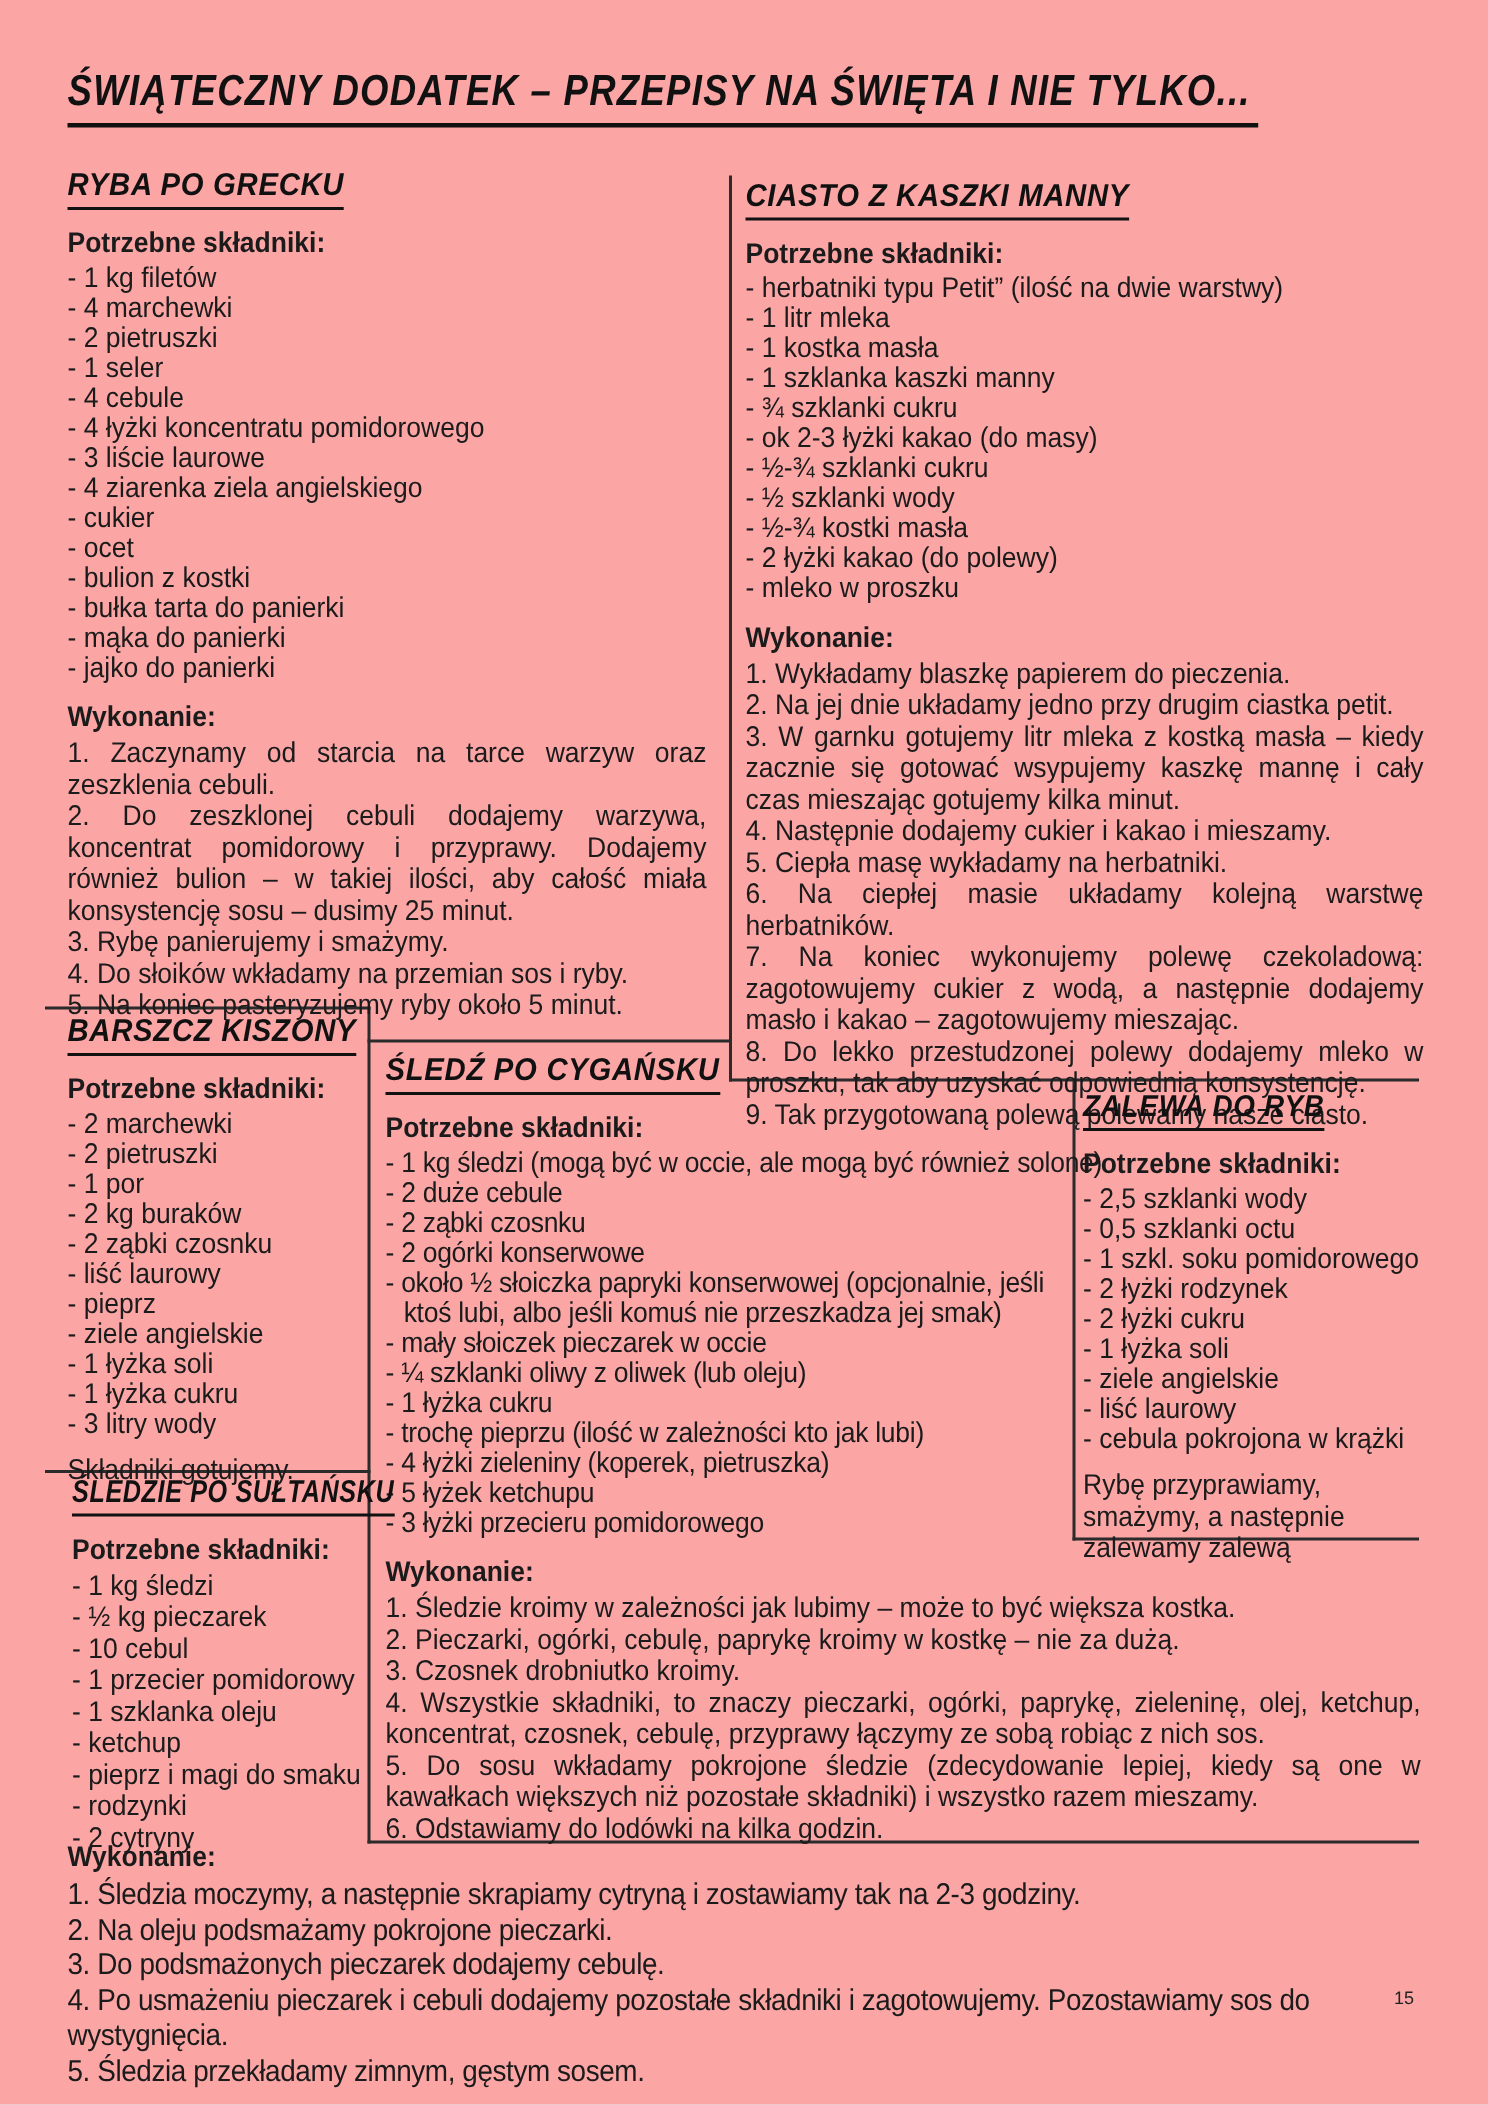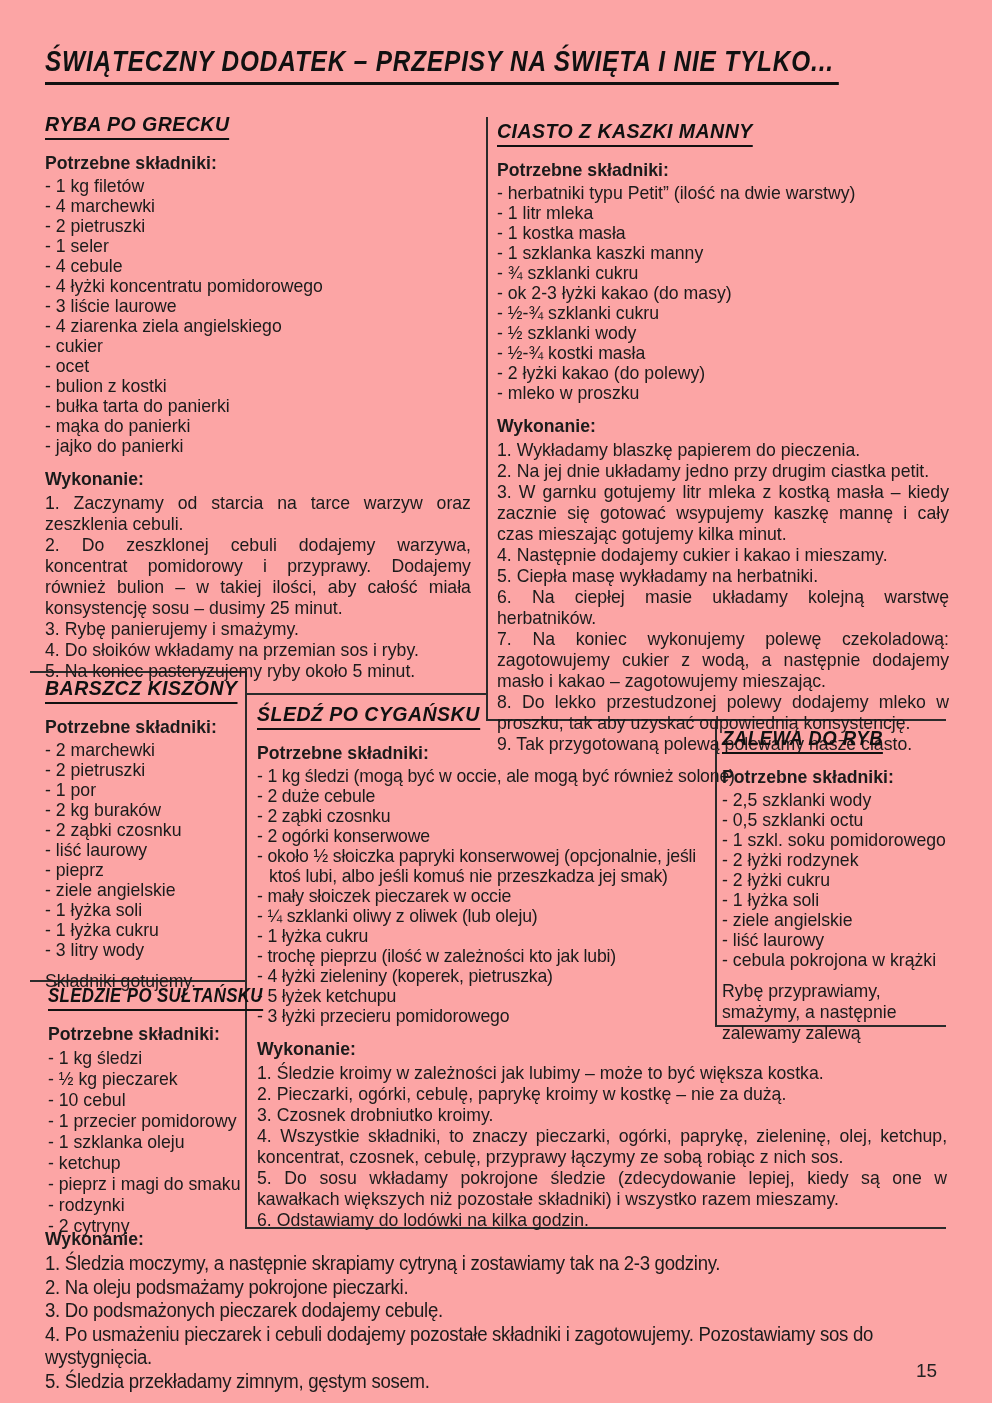--- a/index.html
+++ b/index.html
@@ -42,22 +42,22 @@
   #sledz .steps{width:742px;}
   #zalewa{left:722px;top:726px;width:244px;}
   #zalewa .r-head{font-size:20px;}
   #zalewa .note{font-size:19px;line-height:21px;margin-top:10px;}
   #sultansku{left:48px;top:983px;width:215px;}
   #sultansku .ing > div{line-height:21px;}
   #bottomwyk{left:45px;top:1228px;width:940px;}
   #bottomwyk .lbl{font-size:19px;margin:0 0 3px;}
   #bottomwyk .steps > div{font-size:20px;line-height:23.5px;text-align:left;letter-spacing:-0.3px;}
   .page-number{
-    position:absolute;left:916px;top:1360px;width:40px;text-align:left;
-    font-size:19px;color:#222;
+    position:absolute;left:916px;top:1325px;width:40px;text-align:center;
+    font-size:12px;color:#222;
   }
 </style>
 </head>
 <body>
 
 <div class="page">
 
   <div class="rule" style="left:486px;top:117px;width:2px;height:604px;"></div>
   <div class="rule" style="left:486px;top:719px;width:460px;height:2px;"></div>
   <div class="rule" style="left:30px;top:671px;width:217px;height:2px;"></div>

